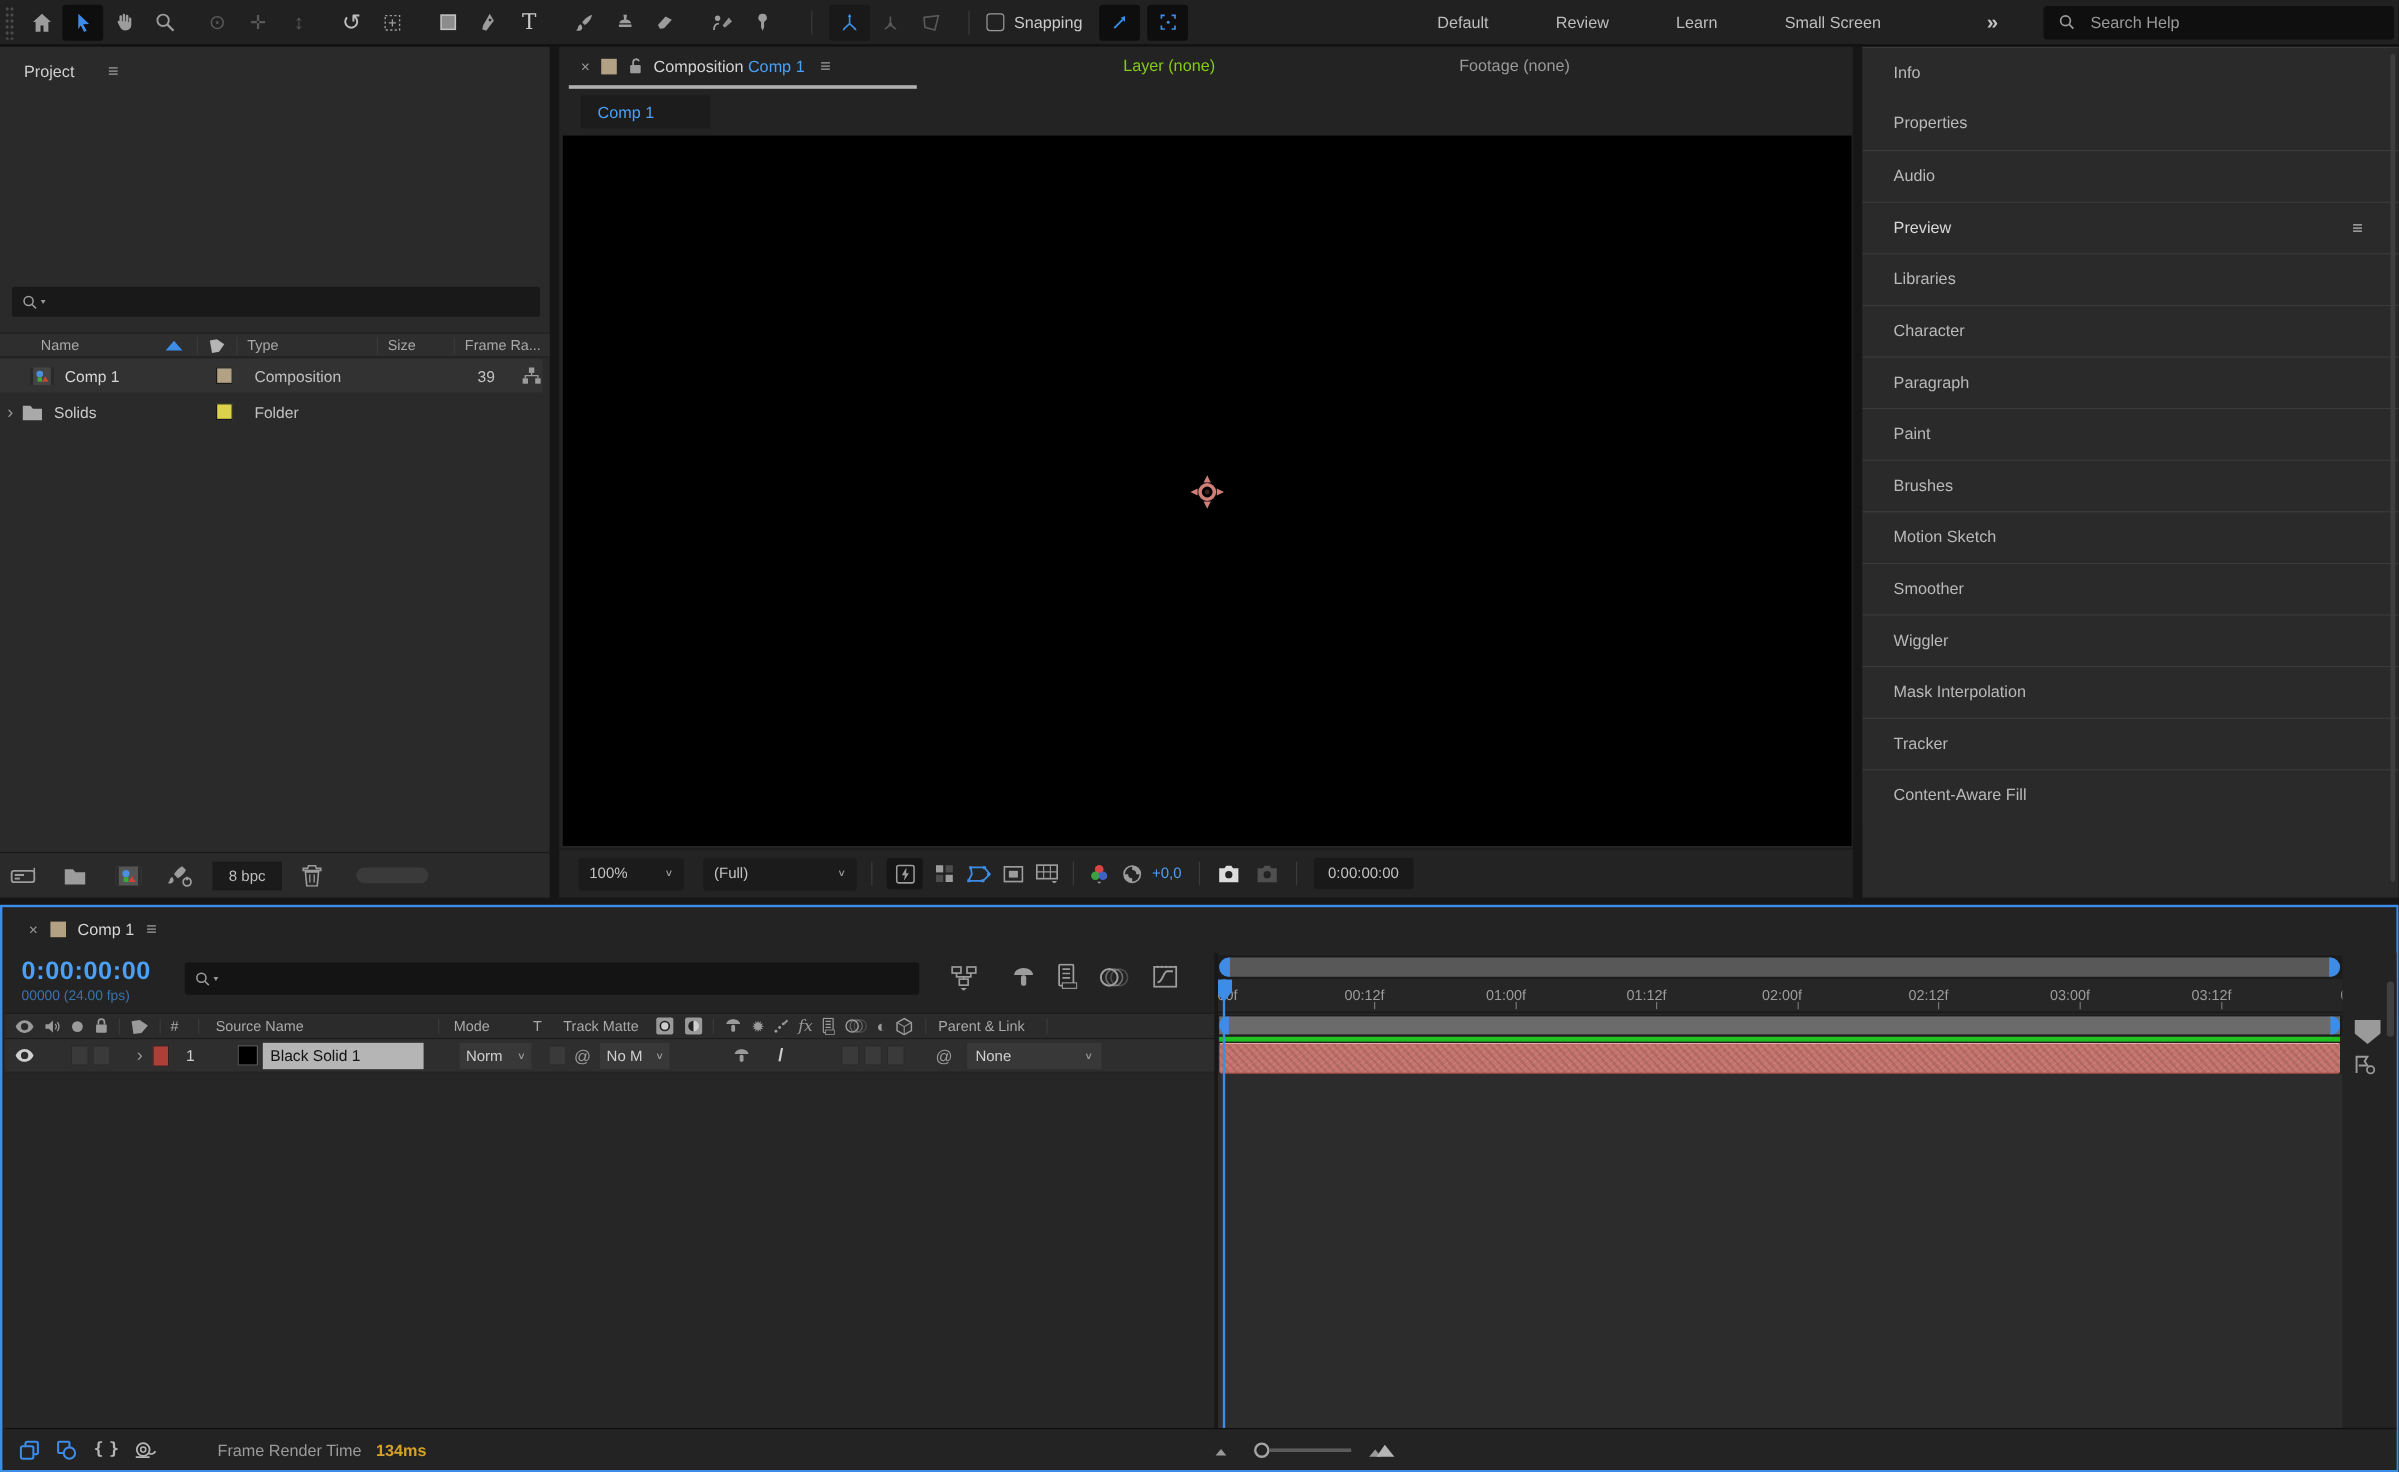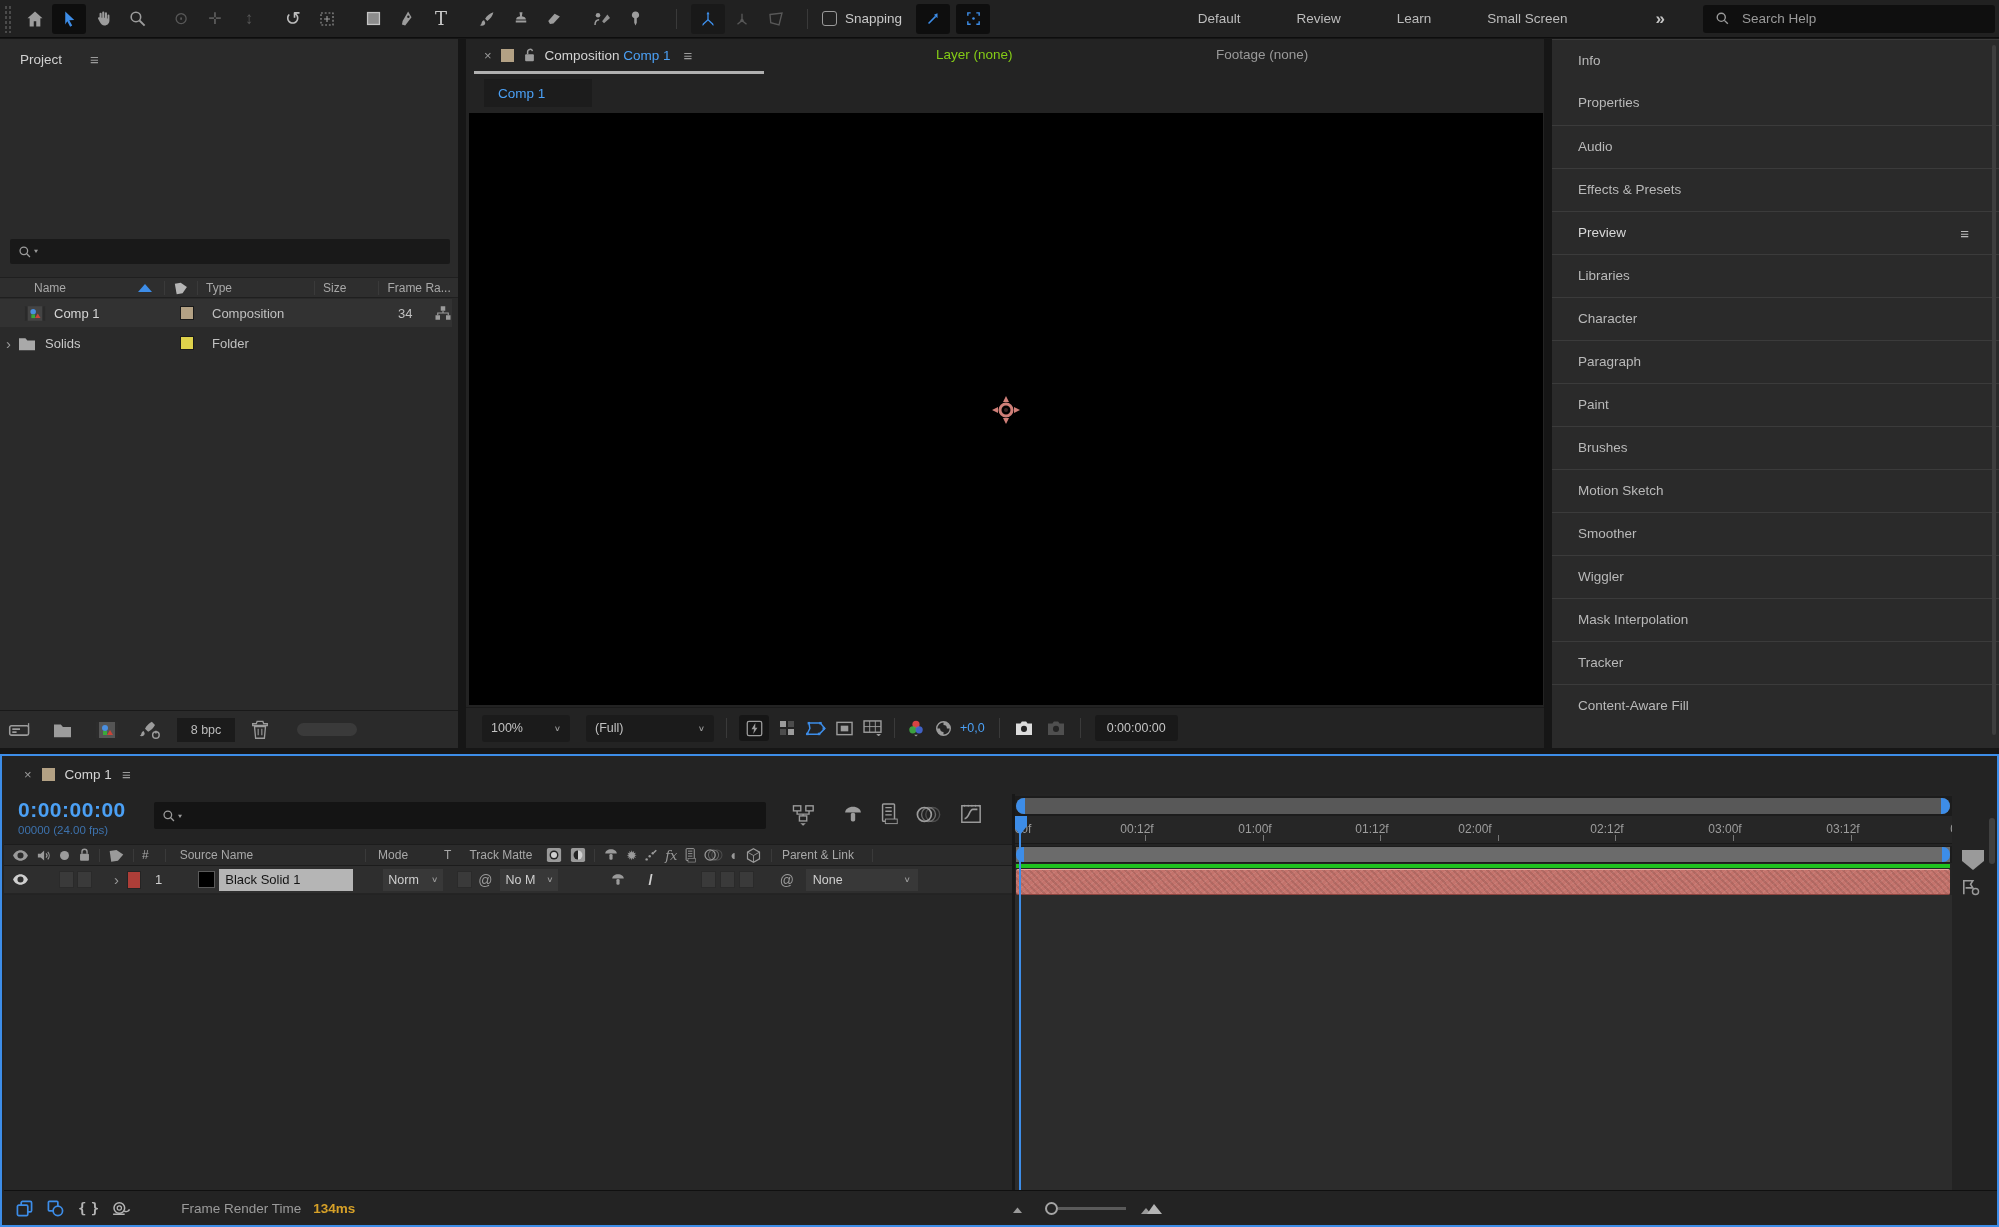--- a/index.html
+++ b/index.html
@@ -248,21 +248,21 @@
             <rect x="1" y="1" width="3" height="16" fill="#2a2a2a"></rect>
             <rect x="20" y="1" width="3" height="16" fill="#2a2a2a"></rect>
             <circle cx="10" cy="7" r="3" fill="#4a8fe0"></circle>
             <path d="M12 14l3-5 3 5z" fill="#cc4438"></path>
             <rect x="8" y="10" width="4" height="4" fill="#3aa83a"></rect>
           </svg>
         </span>
       <span style="margin-left:8px;color:#d6d6d6">Comp 1</span>
       <span class="swatch" style="position:absolute;left:180px;background:#b3a184"></span>
       <span style="position:absolute;left:212px;color:#c0c0c0">Composition</span>
-      <span style="position:absolute;left:398px;color:#c0c0c0">34</span>
+      <span style="position:absolute;left:398px;color:#c0c0c0">39</span>
       <span class="ic" style="position:absolute;left:434px">
           <svg width="18" height="18" viewBox="0 0 24 24">
             <rect x="9" y="3" width="6" height="6"></rect>
             <rect x="2" y="15" width="6" height="6"></rect>
             <rect x="16" y="15" width="6" height="6"></rect>
             <path d="M12 9v3M5 15v-3h14v3" class="stroked"></path>
           </svg>
         </span>
     </div>
 
@@ -431,21 +431,20 @@
         </span>
       <span class="vdiv" style="margin:0 14px"></span>
       <div style="background:#191919;border-radius:3px;height:26px;display:flex;align-items:center;padding:0 12px;color:#c4c4c4;font-size:12.5px">0:00:00:00</div>
     </div>
   </div>
 
   <div class="abs" style="left:1552px;top:39px;width:447px;height:709px;background:#2a2a2a;overflow:hidden">
     <div class="prow">Info</div>
     <div class="prow" style="border-top:none">Properties</div>
     <div class="prow">Audio</div>
-    <div class="prow">Effects &amp; Presets</div>
     <div class="prow" style="color:#d8d8d8"><span>Preview</span><span class="ic" style="position:absolute;right:30px;top:0;height:43px;font-size:15px;color:#b9b9b9">≡</span></div>
     <div class="prow">Libraries</div>
     <div class="prow">Character</div>
     <div class="prow">Paragraph</div>
     <div class="prow">Paint</div>
     <div class="prow">Brushes</div>
     <div class="prow">Motion Sketch</div>
     <div class="prow">Smoother</div>
     <div class="prow">Wiggler</div>
     <div class="prow">Mask Interpolation</div>
@@ -653,21 +652,21 @@
         <div style="position:absolute;left:1px;top:2px;width:934px;height:16px;background:#585858;border-radius:8px"></div>
         <div style="position:absolute;left:1px;top:2px;width:9px;height:16px;background:#3d8de8;border-radius:8px 0 0 8px"></div>
         <div style="position:absolute;left:926px;top:2px;width:9px;height:16px;background:#3d8de8;border-radius:0 8px 8px 0"></div>
       </div>
 
       <div style="position:absolute;left:0;top:22px;width:982px;height:28px;background:#262626;border-bottom:1px solid #191919">
         <span class="ruler-lab" style="left:8px">00f</span>
         <span class="ruler-lab" style="left:122px">00:12f</span>
         <span class="ruler-lab" style="left:240px">01:00f</span>
         <span class="ruler-lab" style="left:357px">01:12f</span>
-        <span class="ruler-lab" style="left:460px">02:00f</span>
+        <span class="ruler-lab" style="left:470px">02:00f</span>
         <span class="ruler-lab" style="left:592px">02:12f</span>
         <span class="ruler-lab" style="left:710px">03:00f</span>
         <span class="ruler-lab" style="left:828px">03:12f</span>
         <span class="ruler-lab" style="left:952px">04:00f</span>
         <span class="tick" style="left:130px"></span>
           <span class="tick" style="left:248px"></span>
         <span class="tick" style="left:365px"></span>
           <span class="tick" style="left:483px"></span>
         <span class="tick" style="left:600px"></span>
           <span class="tick" style="left:718px"></span>

